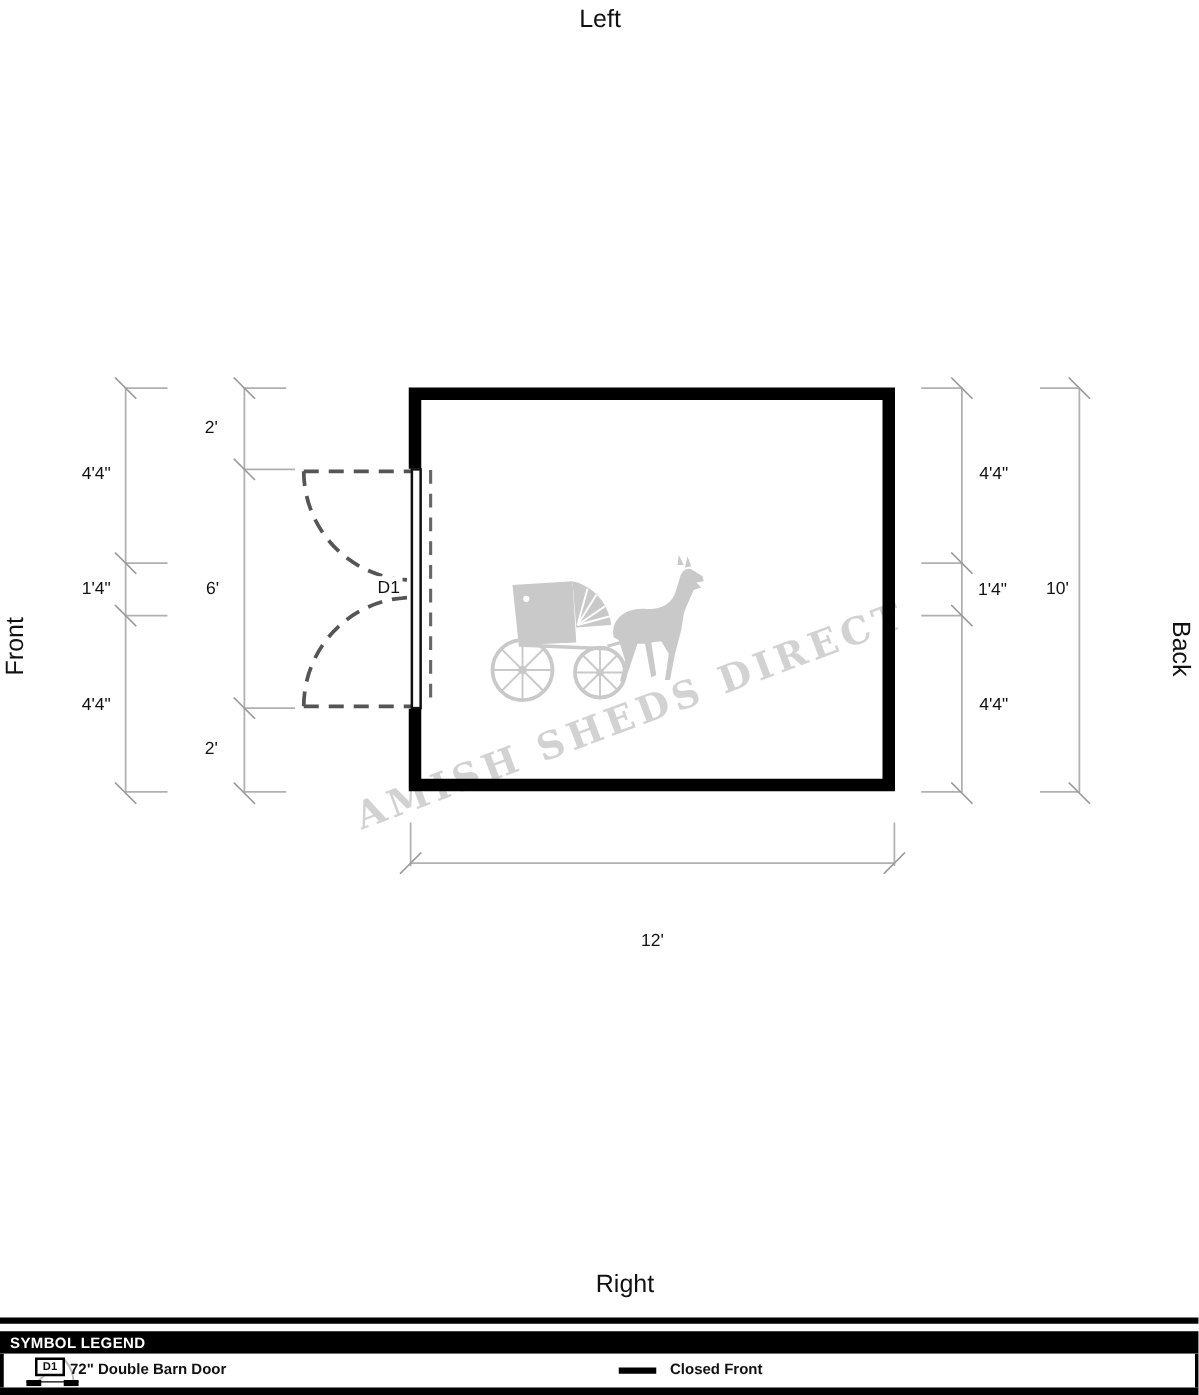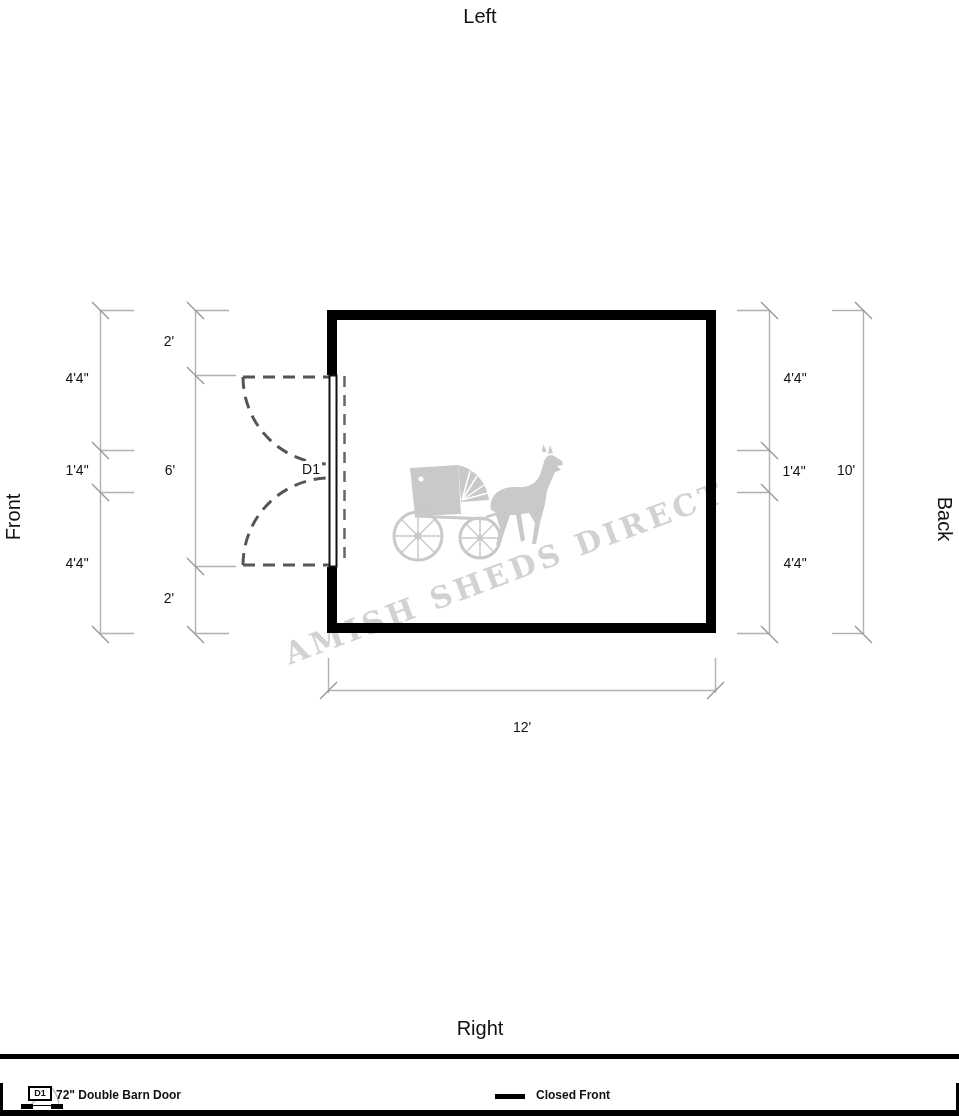--- a/index.html
+++ b/index.html
@@ -36,21 +36,21 @@
             text-align:center;line-height:11px;}
   .lg-label{position:absolute;top:0;height:27px;line-height:25px;font-size:12px;font-weight:bold;color:#111;}
   .lg-wall{position:absolute;left:492px;top:11px;width:30px;height:5px;background:#000;}
 </style>
 </head>
 <body>
 
 <div class="canvas">
 
   <div class="orient ctr" style="left:480px;top:16px">Left</div>
-  <div class="orient ctr" style="left:480px;top:1028px">Right</div>
+  <div class="orient ctr" style="left:500px;top:1028px">Right</div>
   <div class="orient rotl" style="left:13px;top:517px">Front</div>
   <div class="orient rotr" style="left:944px;top:519px">Back</div>
 
   <div class="wm-text">AMISH SHEDS DIRECT</div>
   <svg class="wm-buggy" width="178" height="128" viewBox="0 0 178 128">
     <g fill="#c9c9c9" stroke="none">
       <path d="M22,30 L70,27 L73,76 L27,78 Z"></path>
       <path d="M70,27 C88,31 99,46 101,62 L73,64 Z"></path>
     </g>
     <g stroke="#fff" stroke-width="1.5">
@@ -154,25 +154,28 @@
   <div class="dim" style="left:77px;top:378px">4'4"</div>
   <div class="dim" style="left:77px;top:470px">1'4"</div>
   <div class="dim" style="left:77px;top:563px">4'4"</div>
   <div class="dim" style="left:169px;top:341px">2'</div>
   <div class="dim" style="left:170px;top:470px">6'</div>
   <div class="dim" style="left:169px;top:598px">2'</div>
   <div class="dim" style="left:795px;top:378px">4'4"</div>
   <div class="dim" style="left:794px;top:471px">1'4"</div>
   <div class="dim" style="left:795px;top:563px">4'4"</div>
   <div class="dim" style="left:846px;top:470px">10'</div>
-  <div class="dim" style="left:522px;top:727px">12'</div>
+  <div class="dim" style="left:522px;top:752px">12'</div>
 
   <div class="d1tag">D1</div>
 
   <div class="lg-strip-top"></div>
+  <div class="lg-header">
+    <span>SYMBOL LEGEND</span>
+  </div>
   <div class="lg-row">
     <svg class="lg-door-icon" width="42" height="24" viewBox="0 0 42 24">
       <line x1="7" y1="22" x2="30" y2="2" stroke="#bbbbbb" stroke-width="1.5"></line>
       <path d="M30,2 A30,30 0 0 1 38,22" stroke="#bbbbbb" stroke-width="1.5" fill="none"></path>
       <line x1="0" y1="20.5" x2="42" y2="20.5" stroke="#000" stroke-width="1"></line>
       <rect x="0" y="19" width="12" height="5" fill="#000"></rect>
       <rect x="30" y="19" width="12" height="5" fill="#000"></rect>
     </svg>
     <div class="lg-d1box">D1</div>
     <div class="lg-label" style="left:53px">72" Double Barn Door</div>

